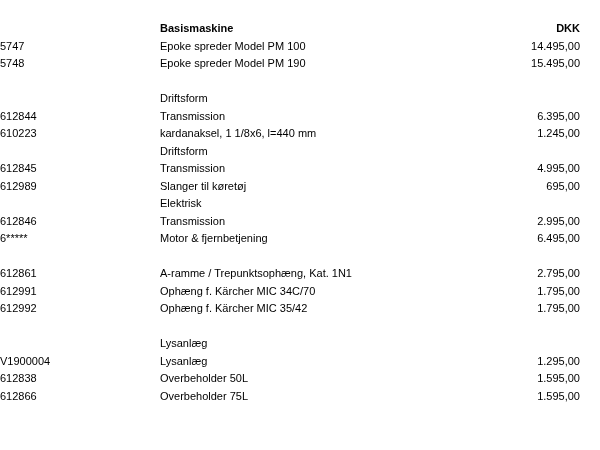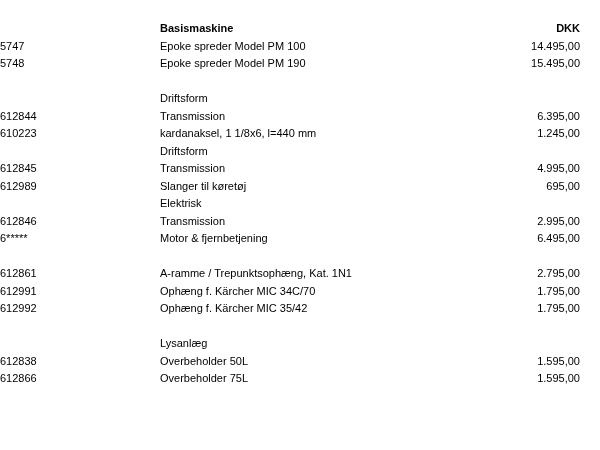--- a/index.html
+++ b/index.html
@@ -182,20 +182,26 @@
           <td class="price"></td>
           <td></td>
         </tr>
         <tr class="section">
           <td class="code"></td>
           <td class="desc">Lysanlæg</td>
           <td class="price"></td>
           <td></td>
         </tr>
         <tr class="item">
+          <td class="code">V1900004</td>
+          <td class="desc">Lysanlæg</td>
+          <td class="price">1.295,00</td>
+          <td></td>
+        </tr>
+        <tr class="item">
           <td class="code">612838</td>
           <td class="desc">Overbeholder 50L</td>
           <td class="price">1.595,00</td>
           <td></td>
         </tr>
         <tr class="item">
           <td class="code">612866</td>
           <td class="desc">Overbeholder 75L</td>
           <td class="price">1.595,00</td>
           <td></td>

